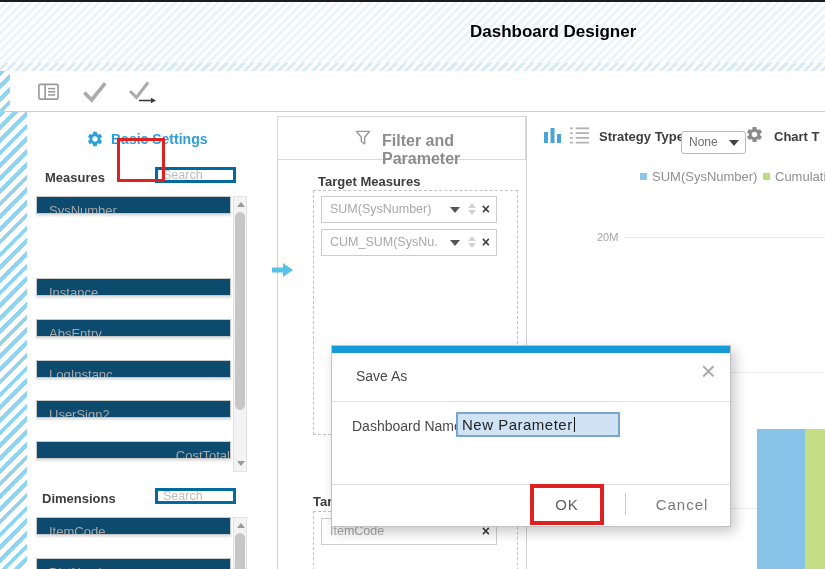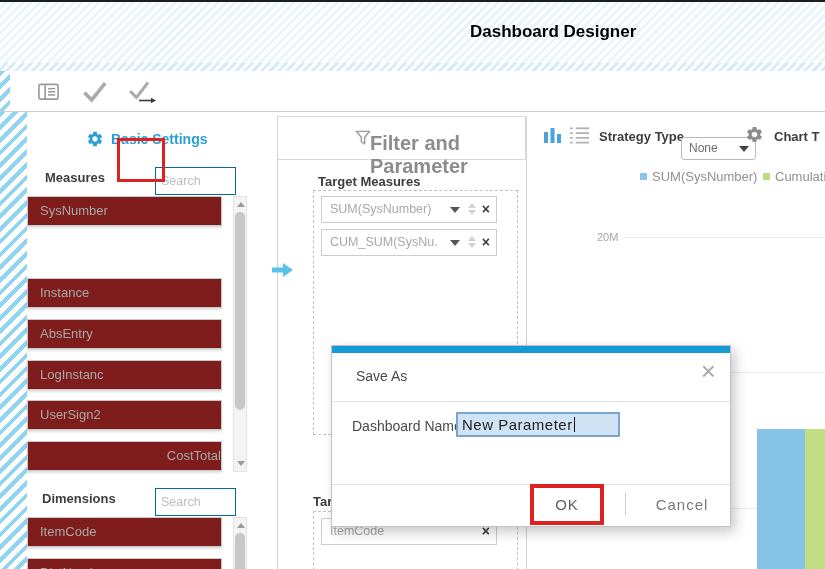--- a/index.html
+++ b/index.html
@@ -16,25 +16,25 @@
   .toolbar { position:absolute; left:0; top:71px; width:825px; height:41px; background:#fff; border-bottom:1px solid #ccc; }
   .stripes-sm { position:absolute; left:0; top:0; width:10px; height:40px;
                 background:repeating-linear-gradient(135deg,#8fd4f0 0 4px,#ffffff 4px 9px); }
   .tbtn { position:absolute; background:none; border:none; padding:0; cursor:pointer; }
 
   .stripes-col { position:absolute; left:0; top:112px; width:27px; height:457px;
                  background:repeating-linear-gradient(135deg,#8fd4f0 0 4px,#ffffff 4px 9px); }
   .vline { position:absolute; top:116px; width:1px; height:453px; background:#d2d2d2; }
 
   .lbl { position:absolute; font-size:13px; font-weight:bold; color:#3d3d3d; white-space:nowrap; }
-  .search { position:absolute; width:81px; height:28px; border:1px solid #0369a1; background:#fff;
+  .search { position:absolute; width:81px; height:16px; border:3px solid #0369a1; background:#fff;
             font-family:"Liberation Sans",sans-serif; font-size:12.5px; color:#666; padding:0 5px; }
   .search::placeholder { color:#bdbdbd; }
 
-  .li { position:absolute; left:27px; width:195px; height:30px; background:#7f1d1d; border:1px solid #c9c9c9;
+  .li { position:absolute; left:36px; width:195px; height:18px; background:#0c4a6e; border:1px solid #c9c9c9;
         box-shadow:0 2px 2px rgba(0,0,0,0.13); color:#a8a8a8; font-size:13px; line-height:28px;
         padding-left:12px; white-space:nowrap; overflow:hidden; }
 
   .sb { position:absolute; left:233px; width:14px; background:#f3f3f3; border:1px solid #e2e2e2; }
   .sb-thumb { position:absolute; left:1px; width:10px; background:#c7c7c7; border-radius:5px; }
   .tri-up { position:absolute; left:3px; width:0; height:0; border-left:4px solid transparent;
             border-right:4px solid transparent; border-bottom:5px solid #9a9a9a; }
   .tri-down { position:absolute; left:3px; width:0; height:0; border-left:4px solid transparent;
               border-right:4px solid transparent; border-top:5px solid #9a9a9a; }
 
@@ -45,21 +45,21 @@
   .chip .txt { display:inline-block; max-width:108px; overflow:hidden; vertical-align:top; }
   .caret { position:absolute; width:0; height:0; border-left:5px solid transparent; border-right:5px solid transparent;
            border-top:6px solid #555; }
   .chip .caret { right:36px; top:10px; }
   .sorticon { position:absolute; right:20px; top:6px; width:8px; }
   .sorticon i { display:block; width:0; height:0; border-left:4px solid transparent; border-right:4px solid transparent; }
   .sorticon .u { border-bottom:5px solid #d2d2d2; margin-bottom:2px; }
   .sorticon .d { border-top:5px solid #d2d2d2; }
   .xicon { position:absolute; right:6px; top:0; line-height:25px; font-weight:bold; font-size:14px; color:#3a3a3a; cursor:pointer; }
 
-  .dd { position:absolute; left:681px; top:137px; width:75px; height:23px; background:#fff; border:1px solid #b9b9b9;
+  .dd { position:absolute; left:681px; top:131px; width:65px; height:23px; background:#fff; border:1px solid #b9b9b9;
         border-radius:3px; font-size:12px; color:#6e6e6e; line-height:21px; padding-left:7px; cursor:pointer; }
   .dd .caret { right:6px; top:8px; border-top-color:#444; }
 
   .legend-sq { position:absolute; width:7px; height:7px; }
   .legend-lb { position:absolute; font-size:13px; color:#909090; white-space:nowrap; }
   .tick { position:absolute; font-size:11px; color:#a5a5a5; }
   .grid { position:absolute; left:624px; width:201px; height:1px; background:#ebebeb; }
   .bar { position:absolute; top:429px; height:140px; }
 
   .modal { position:absolute; left:331px; top:345px; width:400px; height:182px; background:#fff;
@@ -160,21 +160,21 @@
 
   <div class="sb" style="top:517px; height:52px;">
     <div class="tri-up" style="top:5px;"></div>
     <div class="sb-thumb" style="top:15px; height:60px;"></div>
   </div>
 
   <div class="mid-head">
     <svg class="abs" style="left:75px; top:11px;" width="20" height="20" viewBox="0 0 24 24">
       <path d="M4 4 H20 L14 11 V19 L10 16.5 V11 Z" fill="none" stroke="#9a9a9a" stroke-width="1.7" stroke-linejoin="round"></path>
     </svg>
-    <div class="abs" style="left:92px; top:15px; font-size:20px; font-weight:bold; color:#8c8c8c;">Filter and Parameter</div>
+    <div class="abs" style="left:104px; top:15px; font-size:16px; font-weight:bold; color:#8c8c8c;">Filter and Parameter</div>
   </div>
 
   <svg class="abs" style="left:272px; top:262px;" width="22" height="16" viewBox="0 0 22 16">
     <polygon points="0,5.5 11,5.5 11,1 21,8 11,15 11,10.5 0,10.5" fill="#58c1e8"></polygon>
   </svg>
 
   <div class="lbl" style="left:318px; top:174px;">Target Measures</div>
   <div class="dashed" style="top:190px; height:245px;"></div>
 
   <div class="chip" style="top:196px;">

